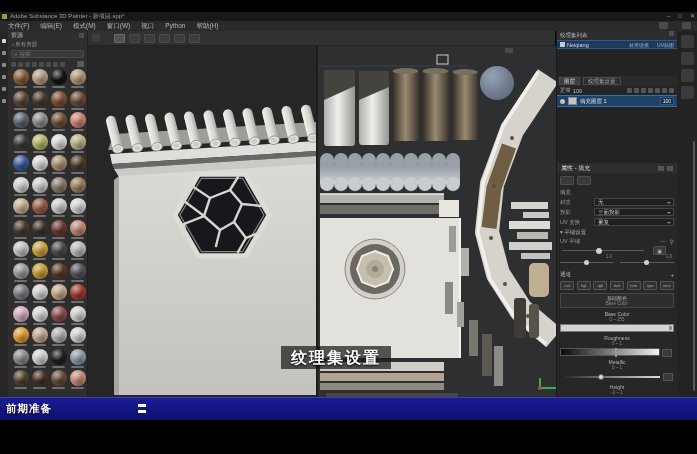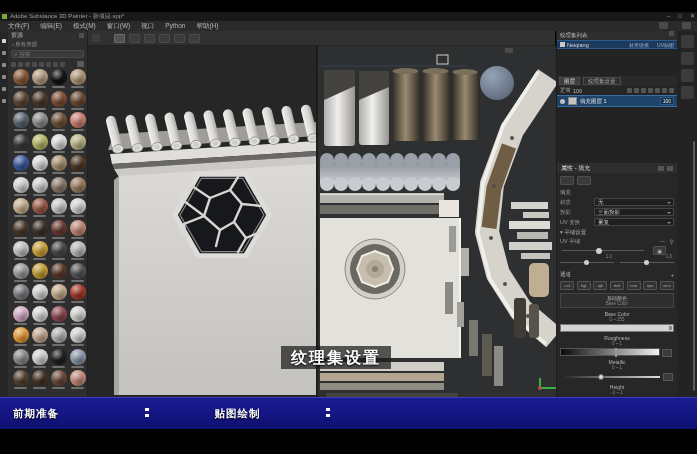--- a/index.html
+++ b/index.html
@@ -125,22 +125,22 @@
   .gline .tr { position:absolute; left:0; right:0; top:4px; height:2px; background:linear-gradient(90deg,#222,#ddd); }
   .gline .knob { position:absolute; top:1.5px; width:6px; height:6px; border-radius:50%; background:#ddd; border:1px solid #666; }
   .gline .gic { position:absolute; right:-13px; top:0.5px; width:10px; height:8px; background:#3a3a3a; border:1px solid #555; }
 
   
   #rstrip { left:677px; top:31px; width:20px; height:366px; background:#232323; }
   #rstrip .sic { width:13px; height:13px; background:#3b3b3b; border-radius:2px; margin:4px auto 0 auto; }
   #rscroll { position:absolute; left:16px; top:110px; width:2px; height:250px; background:#5a5a5a; border-radius:1px; }
 
   
-  #bluebar { left:0; top:397px; width:697px; height:32px; background:linear-gradient(#1a1c96,#0e1070);
-             border-top:1px solid #3a3cb8; display:flex; align-items:center;padding-left:7px; }
+  #bluebar { left:0; top:397px; width:697px; height:23px; background:linear-gradient(#1a1c96,#0e1070);
+             border-top:1px solid #3a3cb8; display:flex; align-items:center; }
   #bluebar .cell { height:100%; display:flex; align-items:center; justify-content:center;
                    color:#fff; font-weight:bold; font-size:10.5px; text-shadow:0 1px 2px #000; letter-spacing:1px; }
   #bluebar .cell.first { justify-content:flex-start; padding-left:6px; }
   #bluebar .divider { width:2px; height:11px; background:repeating-linear-gradient(#fff 0 3px, transparent 3px 6px); }
 </style>
 </head>
 <body>
 
 <div id="stage">
 
@@ -830,18 +830,17 @@
     <div class="sic"></div>
     <div id="rscroll"></div>
   </div>
 
   <div class="abs" id="subtitle">纹理集设置</div>
 
   <div class="abs" id="bluebar">
       <div class="cell first" style="width: 138px;">前期准备</div>
       <div class="divider"></div>
       <div class="divider"></div>
-      <div class="cell" style="width: 177px;">贴图绘制</div>
       <div class="divider"></div>
       <div class="divider"></div>
     </div>
 
 </div>
 
 </body></html>

